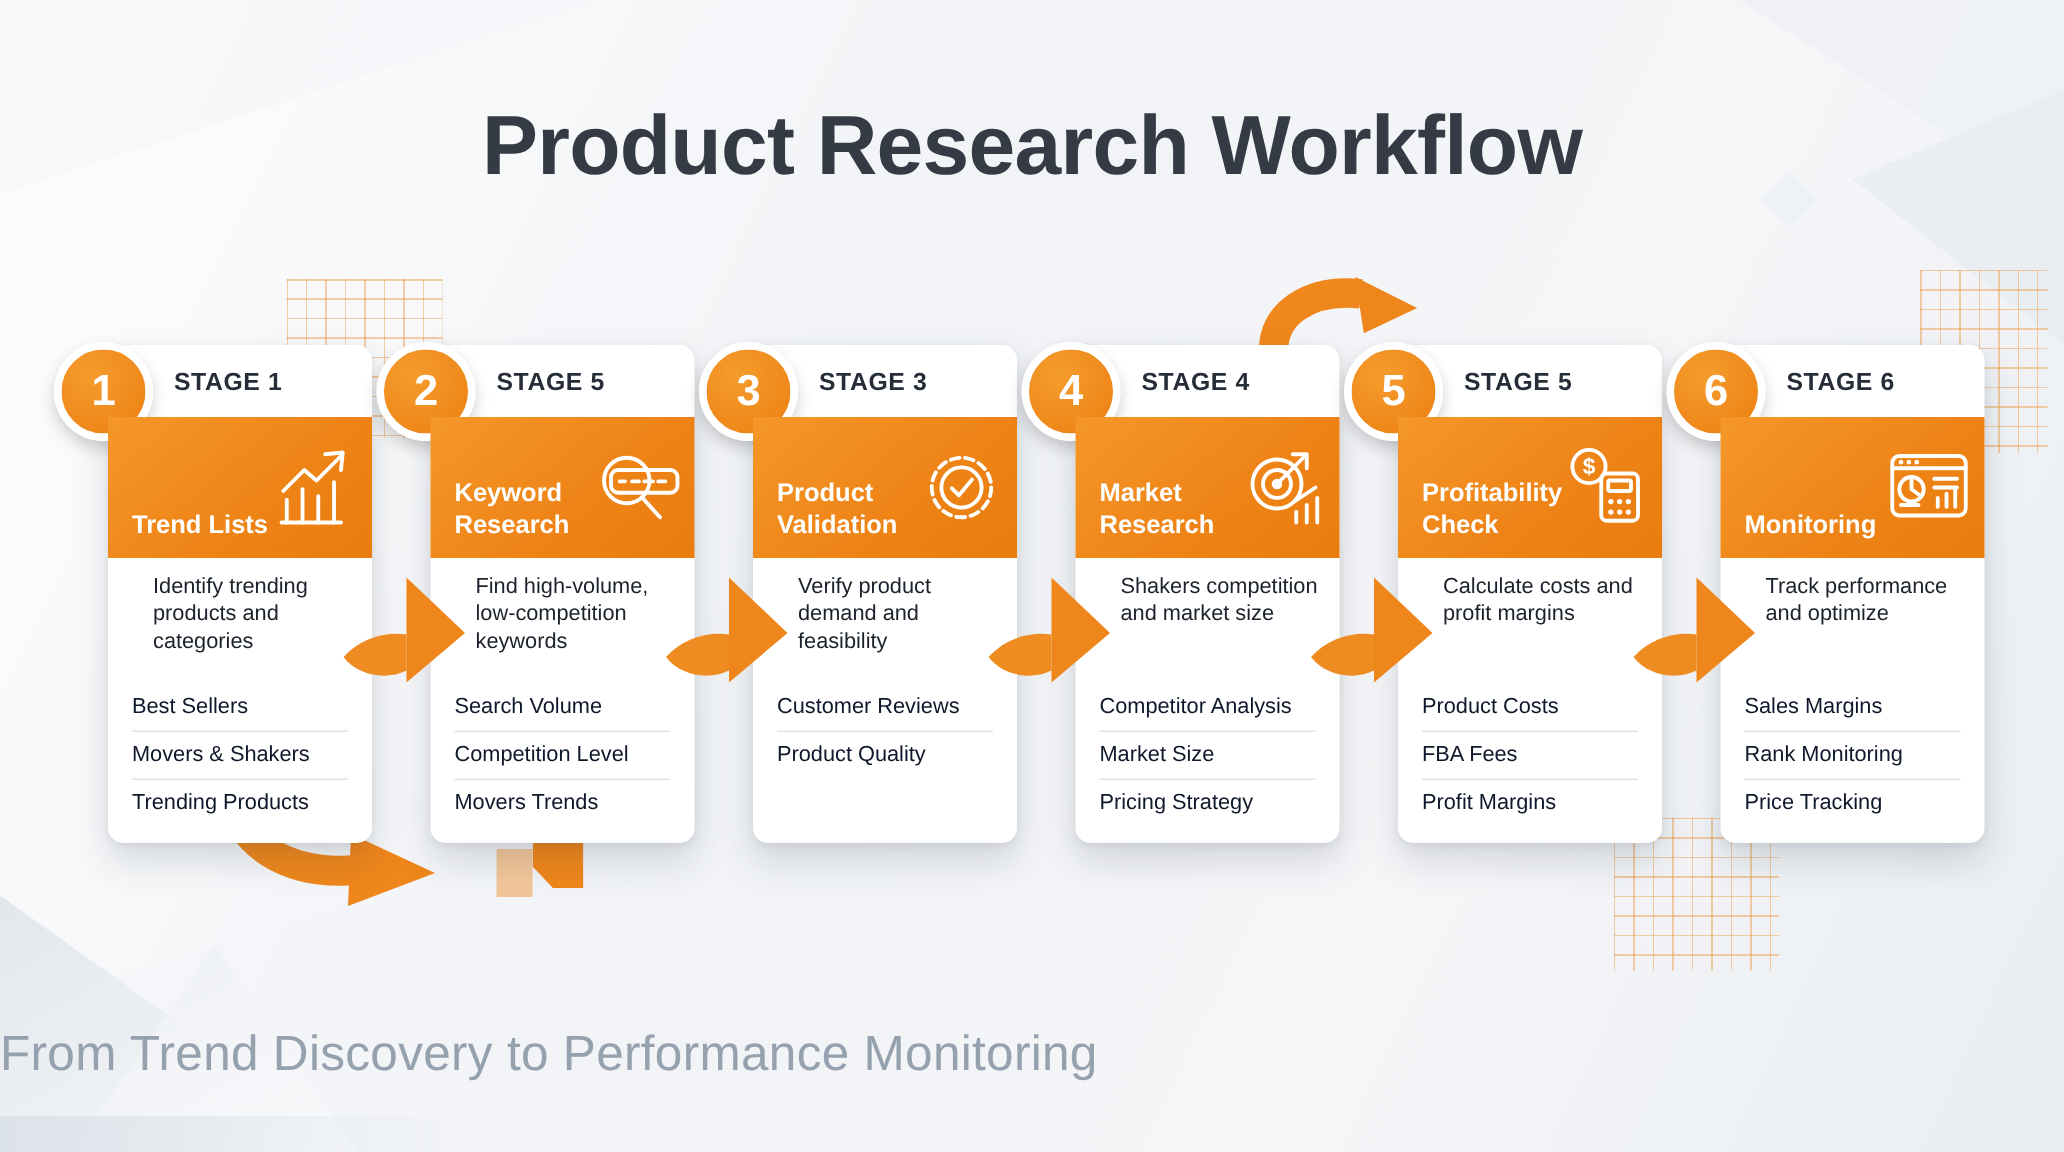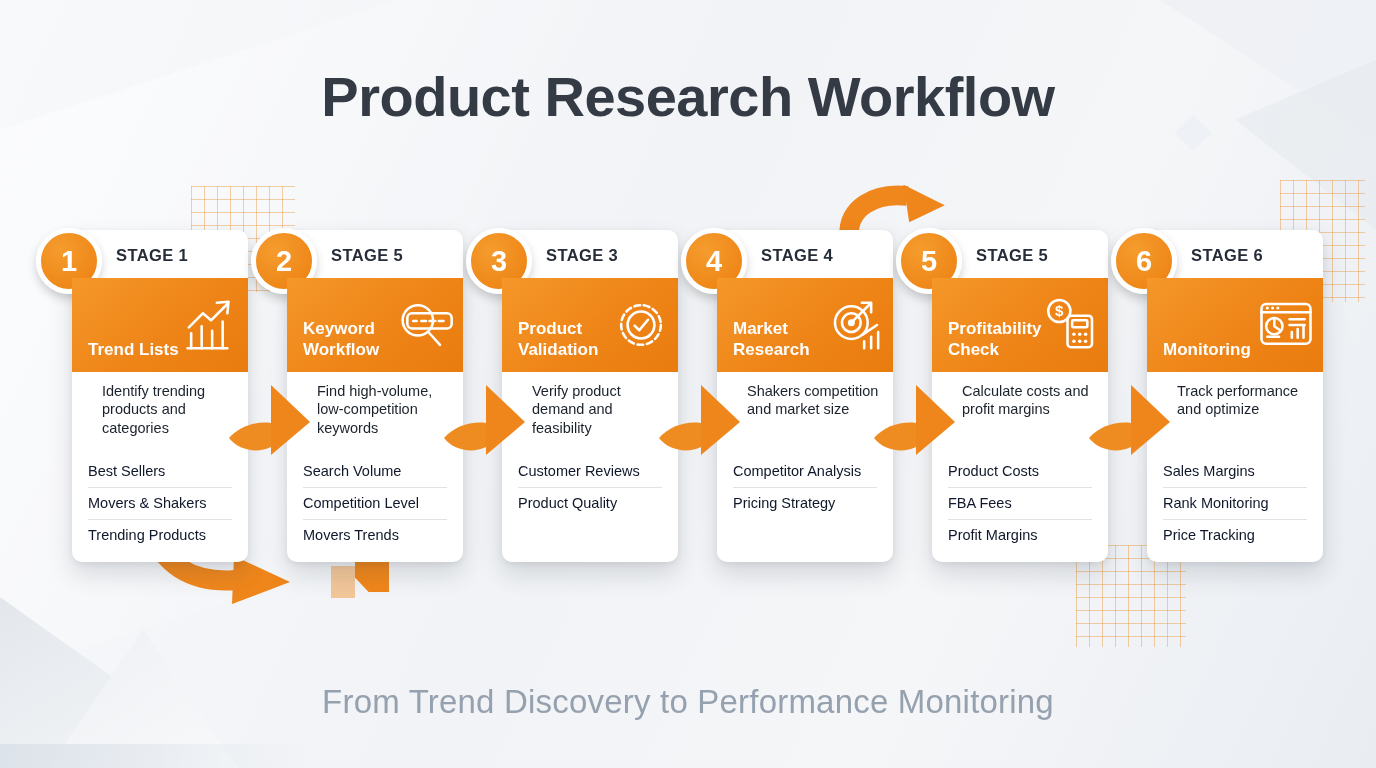--- a/index.html
+++ b/index.html
@@ -37,21 +37,21 @@
     background:rgba(240,134,25,.42);}
   .sq-b{position:absolute;left:355px;top:552px;width:34px;height:40px;z-index:1;background:#F0861A;
     clip-path:polygon(0 0,100% 0,100% 100%,40% 100%,0 64%);}
 
   .swoosh{position:absolute;left:142px;top:528px;width:152px;height:80px;z-index:1;}
   .hook{position:absolute;left:838px;top:182px;width:118px;height:56px;z-index:2;}
 
   
   .page-title{position:absolute;left:0;top:64px;width:100%;text-align:center;z-index:3;
     font-size:56px;font-weight:800;letter-spacing:-.5px;color:#343b45;}
-  .page-subtitle{position:absolute;left:0;top:683px;width:100%;text-align:center;z-index:3;
+  .page-subtitle{position:absolute;left:0;top:683px;width:100%;text-align:left;z-index:3;
     font-size:33px;font-weight:400;color:#96a1af;letter-spacing:.2px;}
 
   
   .stage-card{position:absolute;top:230px;width:176px;height:332px;background:#fff;border-radius:10px;
     z-index:5;box-shadow:0 12px 24px rgba(44,54,67,.16), 0 2px 6px rgba(44,54,67,.08);}
   .stage-badge{position:absolute;left:-36px;top:-2px;width:56px;height:56px;border:5px solid #fff;
     border-radius:50%;background:radial-gradient(circle at 35% 30%,#f59c2e,#ec7f10);
     box-shadow:0 5px 10px rgba(0,0,0,.18);display:flex;align-items:center;justify-content:center;
     font-size:29px;font-weight:700;color:#fff;}
   .stage-label{height:48px;line-height:50px;padding-left:44px;font-size:16.5px;font-weight:700;
@@ -130,21 +130,21 @@
           <div class="check-item">Movers &amp; Shakers</div>
           <div class="check-item">Trending Products</div>
         </div>
   </div>
       <div class="stage-card" style="left: 287px;">
     <div class="stage-badge">
       <span>2</span>
     </div>
     <div class="stage-label">STAGE 5</div>
     <div class="stage-block">
-      <div class="stage-block-title">Keyword Workflow</div>
+      <div class="stage-block-title">Keyword Research</div>
       <span class="block-icon">
             <svg viewBox="0 0 48 48">
               <circle cx="17" cy="20" r="13"></circle>
               <rect x="8" y="14" width="38" height="13" rx="4"></rect>
               <path d="M13 20.5 h3 M20 20.5 h4 M27 20.5 h5 M35 20.5 h4" stroke-width="2"></path>
               <path d="M26 30 L36 41" stroke-width="5"></path>
             </svg>
           </span>
     </div>
     <div class="stage-desc">Find high-volume, low-competition keywords</div>
@@ -190,20 +190,21 @@
               <path d="M20 22 L36 6"></path>
               <path d="M29 5 L37 5 L37 13"></path>
               <path d="M31 44 V38 M37 44 V34 M43 44 V30"></path>
               <path d="M30 32 L42 24"></path>
             </svg>
           </span>
     </div>
     <div class="stage-desc">Shakers competition and market size</div>
     <div class="checklist">
           <div class="check-item">Competitor Analysis</div>
+          <div class="check-item">Market Size</div>
           <div class="check-item">Pricing Strategy</div>
         </div>
   </div>
       <div class="stage-card" style="left: 932px;">
     <div class="stage-badge">
       <span>5</span>
     </div>
     <div class="stage-label">STAGE 5</div>
     <div class="stage-block">
       <div class="stage-block-title">Profitability Check</div>

